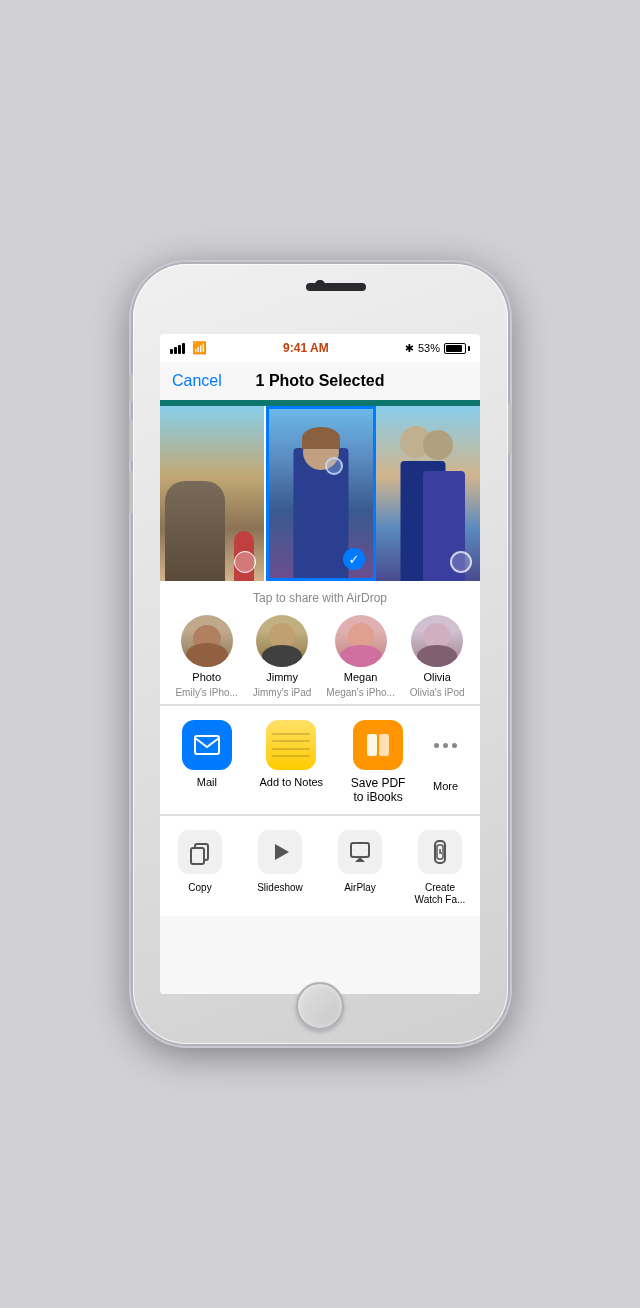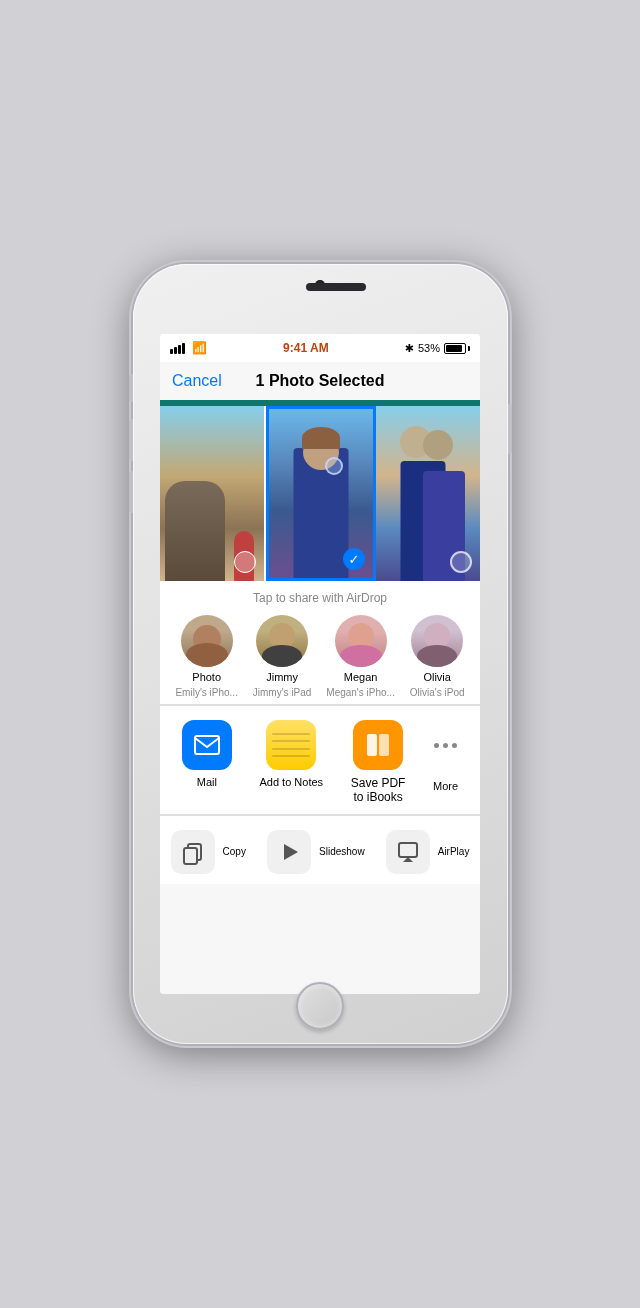--- a/index.html
+++ b/index.html
@@ -535,21 +535,21 @@
       background: #fff;
       padding: 14px 0 10px;
       display: flex;
       flex-direction: row;
       align-items: flex-start;
       justify-content: space-around;
       flex-shrink: 0;
     }
     .action-item {
       display: flex;
-      flex-direction: row;
+      flex-direction: column;
       align-items: center;
       gap: 8px;
       cursor: pointer;
       min-width: 56px;
     }
     .action-icon-wrap {
       width: 44px;
       height: 44px;
       background: #f0f0f0;
       border-radius: 10px;
@@ -747,20 +747,30 @@
           <div class="action-icon-wrap">
             <svg width="26" height="26" viewBox="0 0 26 26">
               <rect x="4" y="4" width="18" height="14" rx="2" fill="none" stroke="#555" stroke-width="2"></rect>
               <polygon points="13,18 8,23 18,23" fill="#555"></polygon>
             </svg>
           </div>
           <span class="action-label">AirPlay</span>
         </div>
 
 
+        <div class="action-item">
+          <div class="action-icon-wrap">
+            <svg width="26" height="26" viewBox="0 0 26 26">
+              <rect x="8" y="2" width="10" height="22" rx="4" fill="none" stroke="#555" stroke-width="2"></rect>
+              <rect x="10" y="6" width="6" height="14" rx="2" fill="none" stroke="#555" stroke-width="1.5"></rect>
+              <polyline points="13,10 13,14 15,14" fill="none" stroke="#555" stroke-width="1.5"></polyline>
+            </svg>
+          </div>
+          <span class="action-label">Create<br>Watch Fa...</span>
+        </div>
       </div>
 
       <div class="spacer"></div>
 
     </div>
 
   </div>
 
   <div class="phone-home"></div>
 </div>

